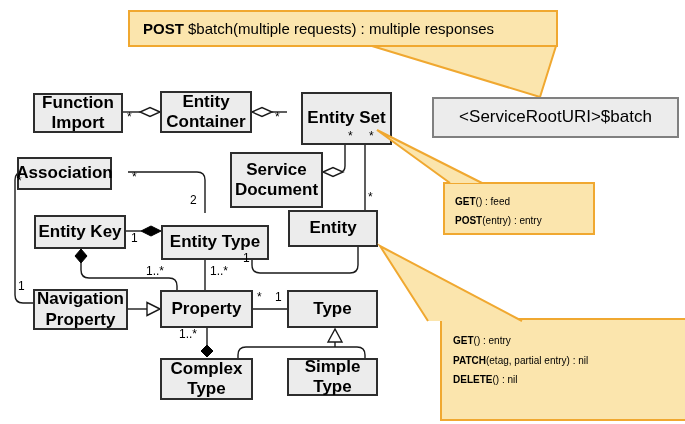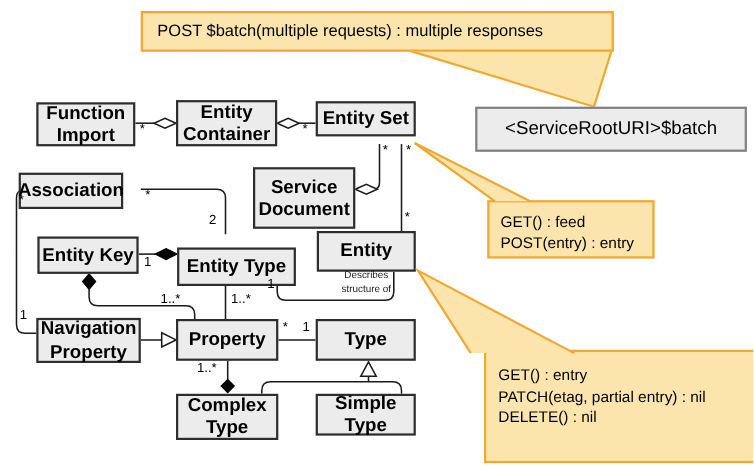--- a/index.html
+++ b/index.html
@@ -25,23 +25,23 @@
     position:absolute;box-sizing:border-box;
     background:var(--box-fill);border:2px solid var(--box-border);
     display:flex;align-items:center;justify-content:center;
     text-align:center;font-weight:bold;font-size:17px;line-height:1.18;
     white-space:pre-line;
   }
   .uri{font-weight:normal;font-size:17px;border-color:var(--uri-border);white-space:nowrap;}
   .callout{
     position:absolute;box-sizing:border-box;
     background:var(--callout-fill);border:2px solid var(--callout-border);
-    font-size:14px;line-height:19px;
+    font-size:10px;line-height:19px;
   }
-  .callout .cline b{font-weight:normal;}
+  .callout .cline b{font-weight:bold;}
   .co-batch{display:flex;align-items:center;padding-left:13px;font-size:15px;}
   .co-es{padding:8px 0 0 10px;}
   .co-entity{padding:11px 0 0 11px;line-height:19.5px;margin-left:20px;}
   .mult{position:absolute;font-size:12px;line-height:10px;}
   .describes{
     position:absolute;font-size:9px;line-height:1.3;text-align:center;
     white-space:pre-line;color:#222;
   }
 </style>
 </head>
@@ -117,21 +117,21 @@
       <polygon class="tri-open" points="335,329 328,342 342,342"></polygon>
     </g>
 
     <polygon class="tail" points="372,46 540,97 556,46"></polygon>
   </svg>
 
   <div class="node" style="left:33px;top:93px;width:90px;height:40px">Function
 Import</div>
   <div class="node" style="left:160px;top:91px;width:92px;height:42px">Entity
 Container</div>
-  <div class="node" style="left:287px;top:92px;width:91px;height:32px">Entity Set</div>
+  <div class="node" style="left:301px;top:92px;width:91px;height:53px">Entity Set</div>
   <div class="node uri" style="left:432px;top:97px;width:247px;height:41px">&lt;ServiceRootURI&gt;$batch</div>
   <div class="node" style="left:17px;top:157px;width:95px;height:33px">Association</div>
   <div class="node" style="left:230px;top:152px;width:93px;height:56px">Service
 Document</div>
   <div class="node" style="left:34px;top:215px;width:92px;height:34px">Entity Key</div>
   <div class="node" style="left:161px;top:225px;width:108px;height:35px">Entity Type</div>
   <div class="node" style="left:288px;top:210px;width:90px;height:37px">Entity</div>
   <div class="node" style="left:33px;top:289px;width:95px;height:41px">Navigation
 Property</div>
   <div class="node" style="left:160px;top:290px;width:93px;height:38px">Property</div>
@@ -150,22 +150,20 @@
   <span class="mult" style="left:17px;top:176px">*</span>
   <span class="mult" style="left:18px;top:281px">1</span>
   <span class="mult" style="left:131px;top:233px">1</span>
   <span class="mult" style="left:146px;top:266px">1..*</span>
   <span class="mult" style="left:210px;top:266px">1..*</span>
   <span class="mult" style="left:243px;top:253px">1</span>
   <span class="mult" style="left:257px;top:292px">*</span>
   <span class="mult" style="left:275px;top:292px">1</span>
   <span class="mult" style="left:179px;top:329px">1..*</span>
 
-  <span class="describes" style="left:303px;top:245px;width:60px">Describes
-structure of</span>
 
   <div class="callout co-batch" style="left:128px;top:10px;width:430px;height:37px">
     <span class="cline"><b>POST</b><span> $batch(multiple requests) : multiple responses</span></span>
   </div>
 
   <div class="callout co-es" style="left:443px;top:182px;width:152px;height:53px">
     <div class="cline"><b>GET</b><span>() : feed</span></div>
     <div class="cline"><b>POST</b><span>(entry) : entry</span></div>
   </div>
 

